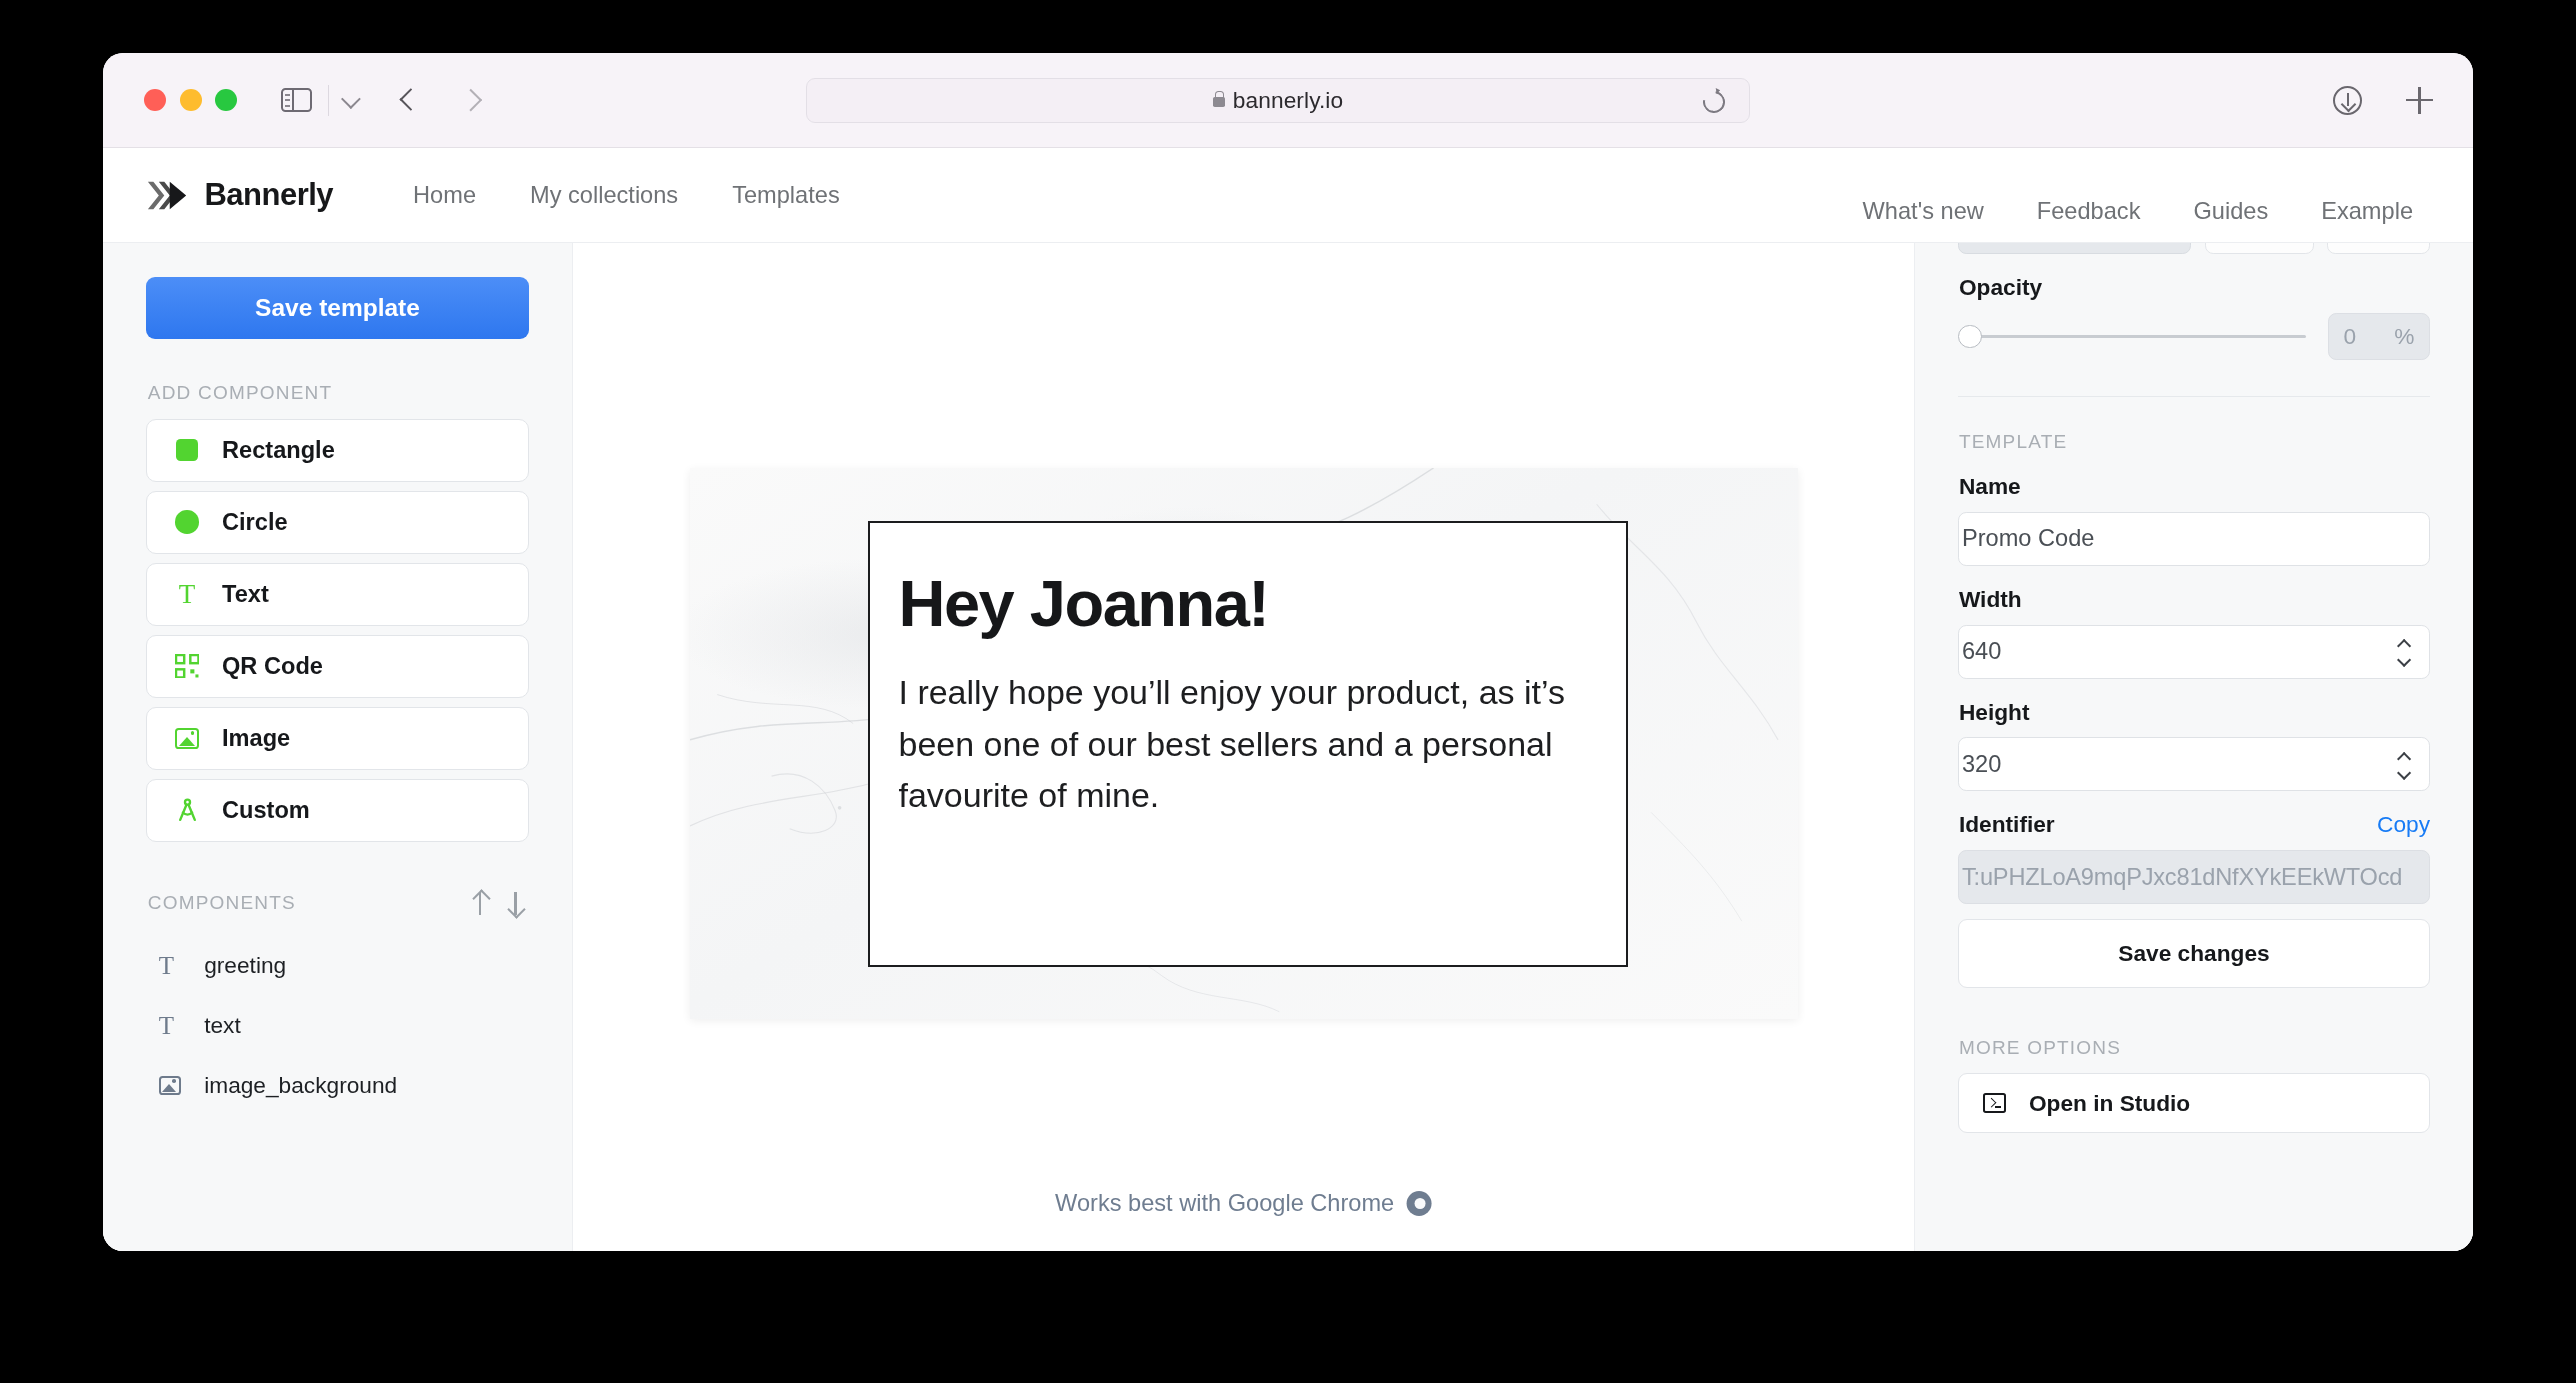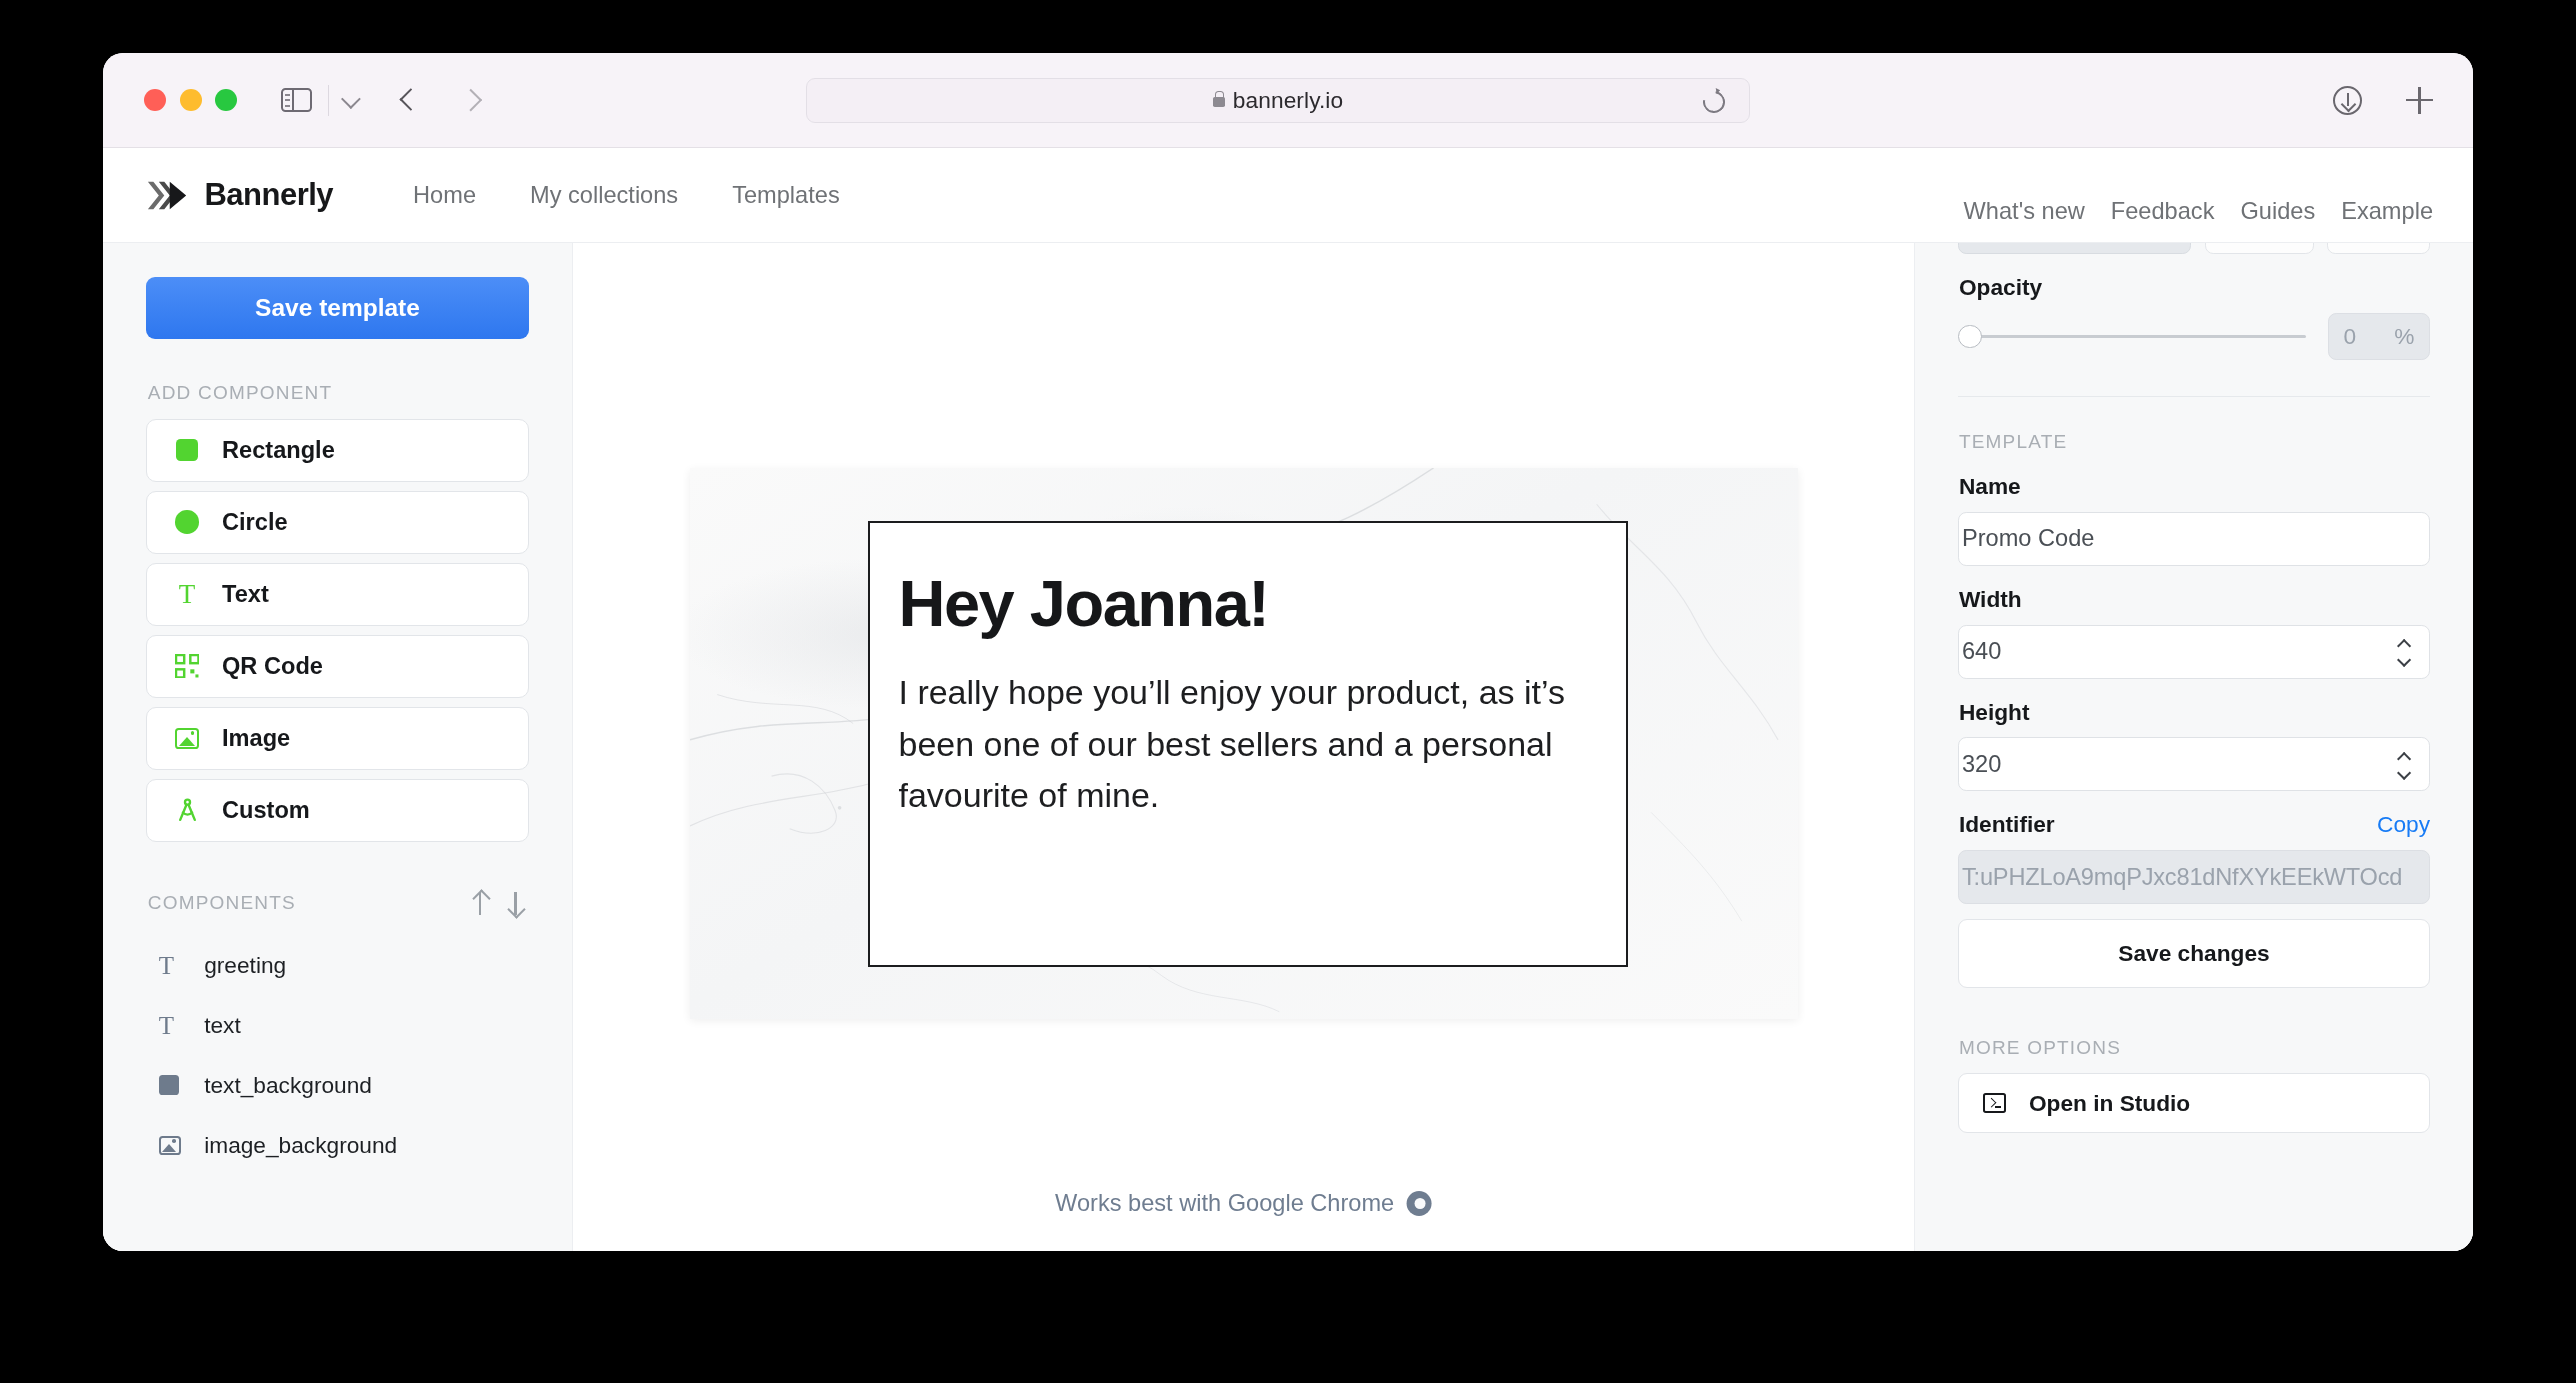--- a/index.html
+++ b/index.html
@@ -147,21 +147,21 @@
     height: 95px;
     background: #ffffff;
     border-bottom: 0.9px solid #eceef1;
     display: flex; align-items: center;
   }
   .logo { display: flex; align-items: center; margin-left: 43px; }
   .logo-mark { display: flex; align-items: center; margin-right: 5.4px; }
   .logo-text { font-size: 31px; font-weight: bold; color: #17181a; letter-spacing: -0.5px; }
   .mainnav { display: flex; align-items: center; gap: 54px; margin-left: 80px; }
   .navlink { font-size: 23.6px; color: #6f7276; }
-  .rightnav { position: absolute; right: 40px; display: flex; align-items: center; gap: 26px; margin-top: 32px; }
+  .rightnav { position: absolute; right: 60px; display: flex; align-items: center; gap: 53px; margin-top: 32px; }
 
   
   .appbody {
     position: relative;
     height: 1008px;
     display: flex;
     background: #ffffff;
   }
 
   
@@ -546,26 +546,20 @@
           <span class="ic">
               <span class="ic-text-s">T</span>
             </span>
           <span class="lbl">greeting</span>
         </div>
         <div class="layer-row">
           <span class="ic">
               <span class="ic-text-s">T</span>
             </span>
           <span class="lbl">text</span>
-        </div>
-        <div class="layer-row">
-          <span class="ic">
-              <span class="ic-sq-s"></span>
-            </span>
-          <span class="lbl">text_background</span>
         </div>
         <div class="layer-row">
           <span class="ic">
               <span class="ic-img-s"></span>
             </span>
           <span class="lbl">image_background</span>
         </div>
       </div>
 
       <div class="canvas">

